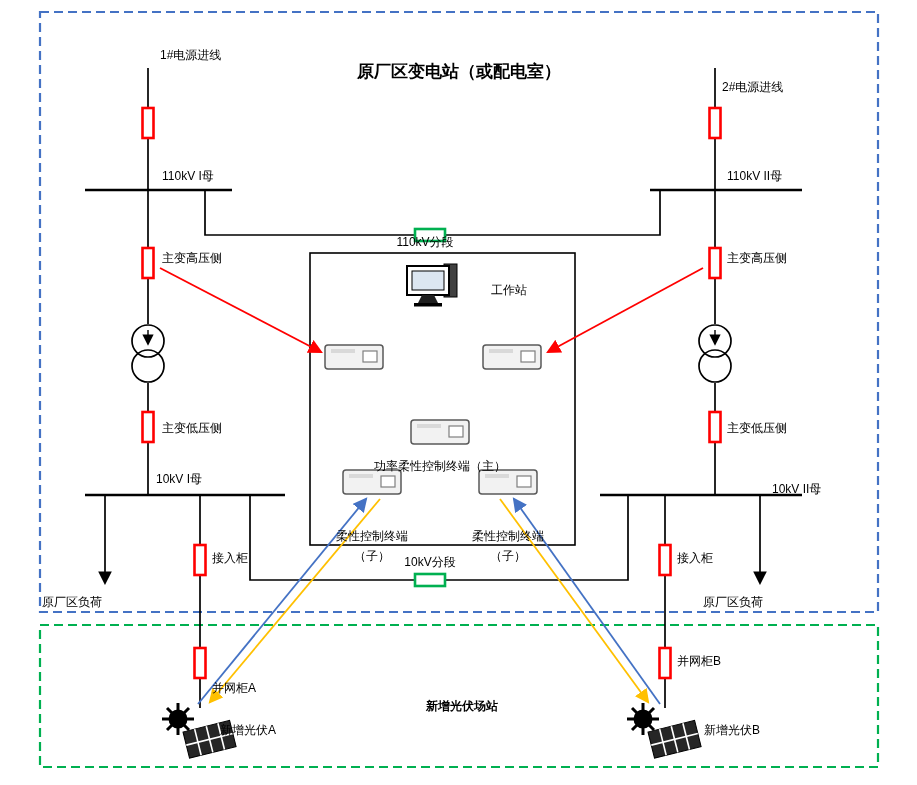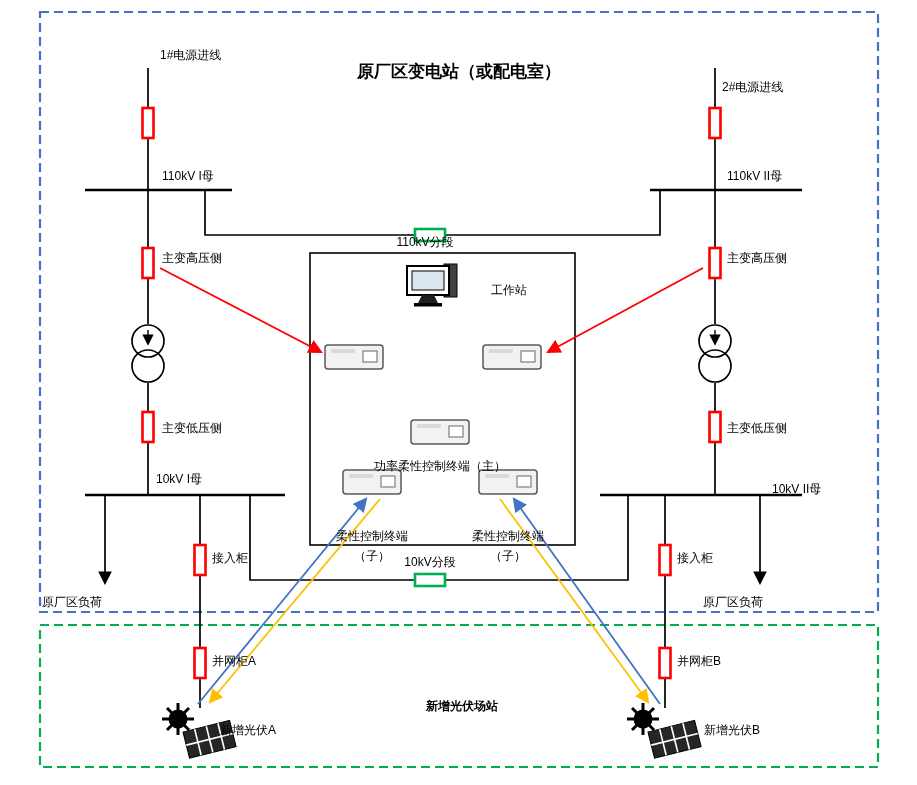--- a/index.html
+++ b/index.html
@@ -180,21 +180,21 @@
   <div class="lbl" style="left:156px; top:469px;">10kV I母</div>
   <div class="lbl" style="left:732px; top:479px;margin-left:40px;">10kV II母</div>
   <div class="lbl ctr" style="left:430px; top:524px;">10kV分段</div>
 
   <div class="lbl" style="left:212px; top:548px;">接入柜</div>
   <div class="lbl" style="left:677px; top:548px;">接入柜</div>
 
   <div class="lbl" style="left:42px; top:592px;">原厂区负荷</div>
   <div class="lbl" style="left:703px; top:592px;">原厂区负荷</div>
 
-  <div class="lbl" style="left:212px; top:651px;">并网柜A</div>
+  <div class="lbl" style="left:212px; top:678px;">并网柜A</div>
   <div class="lbl" style="left:677px; top:651px;">并网柜B</div>
 
   <div class="lbl" style="left:220px; top:720px;">新增光伏A</div>
   <div class="lbl" style="left:704px; top:720px;">新增光伏B</div>
 
   <div class="lbl" style="left:459px; top:280px;margin-left:32px;">工作站</div>
   <div class="lbl ctr" style="left:440px; top:428px;">功率柔性控制终端（主）</div>
   <div class="lbl ctr wrap" style="left:372px; top:498px;">柔性控制终端（子）</div>
   <div class="lbl ctr wrap" style="left:508px; top:498px;">柔性控制终端（子）</div>
 

